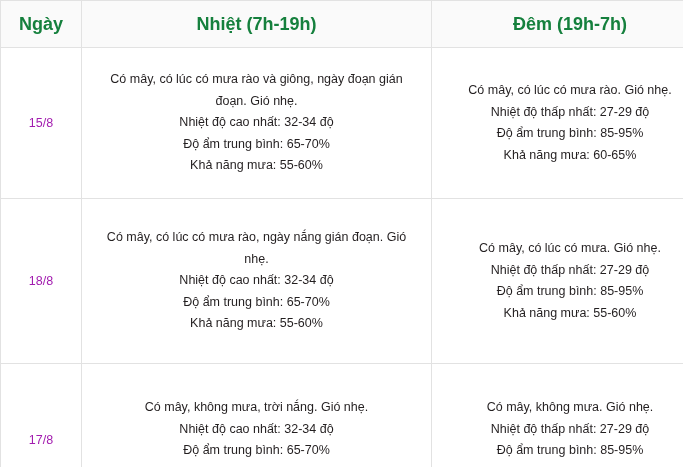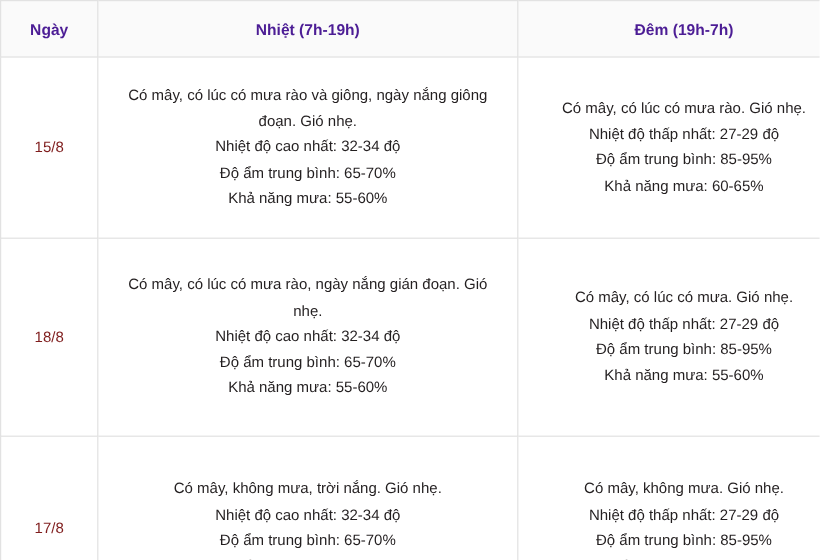--- a/index.html
+++ b/index.html
@@ -19,41 +19,41 @@
     width: 683px;
     table-layout: fixed;
   }
   .weather-table th,
   .weather-table td {
     border: 1px solid #e2e2e2;
     vertical-align: middle;
   }
   thead th {
     background: #fafafa;
-    font-size: 13px;
+    font-size: 18px;
     font-weight: bold;
-    color: #4c1d95;
+    color: #15803d;
     padding: 10px 4px;
     text-align: center;
     height: 26px;
   }
   th.col-day {
     width: 72px;
     text-align: center;
   }
   th.col-daytime {
     width: 341px;
   }
   th.col-night {
     width: 268px;
   }
   td.day-cell {
     text-align: center;
     font-size: 12.5px;
-    color: #7f1d1d;
+    color: #a21caf;
     background: #ffffff;
     padding: 4px 2px;
   }
   td.detail-cell {
     text-align: center;
     font-size: 12.5px;
     line-height: 1.72;
     color: #231f20;
     padding: 12px 14px;
     background: #ffffff;
@@ -74,21 +74,21 @@
     <tr>
       <th class="col-day">Ngày</th>
       <th class="col-daytime">Nhiệt (7h-19h)</th>
       <th class="col-night">Đêm (19h-7h)</th>
     </tr>
   </thead>
   <tbody>
     <tr>
       <td class="day-cell">15/8</td>
       <td class="detail-cell">
-        <span class="line">Có mây, có lúc có mưa rào và giông, ngày nắng giông đoạn. Gió nhẹ.</span>
+        <span class="line">Có mây, có lúc có mưa rào và giông, ngày đoạn gián đoạn. Gió nhẹ.</span>
         <span class="line">Nhiệt độ cao nhất: 32-34 độ</span>
         <span class="line">Độ ẩm trung bình: 65-70%</span>
         <span class="line">Khả năng mưa: 55-60%</span>
       </td>
       <td class="detail-cell">
         <span class="line">Có mây, có lúc có mưa rào. Gió nhẹ.</span>
         <span class="line">Nhiệt độ thấp nhất: 27-29 độ</span>
         <span class="line">Độ ẩm trung bình: 85-95%</span>
         <span class="line">Khả năng mưa: 60-65%</span>
       </td>

